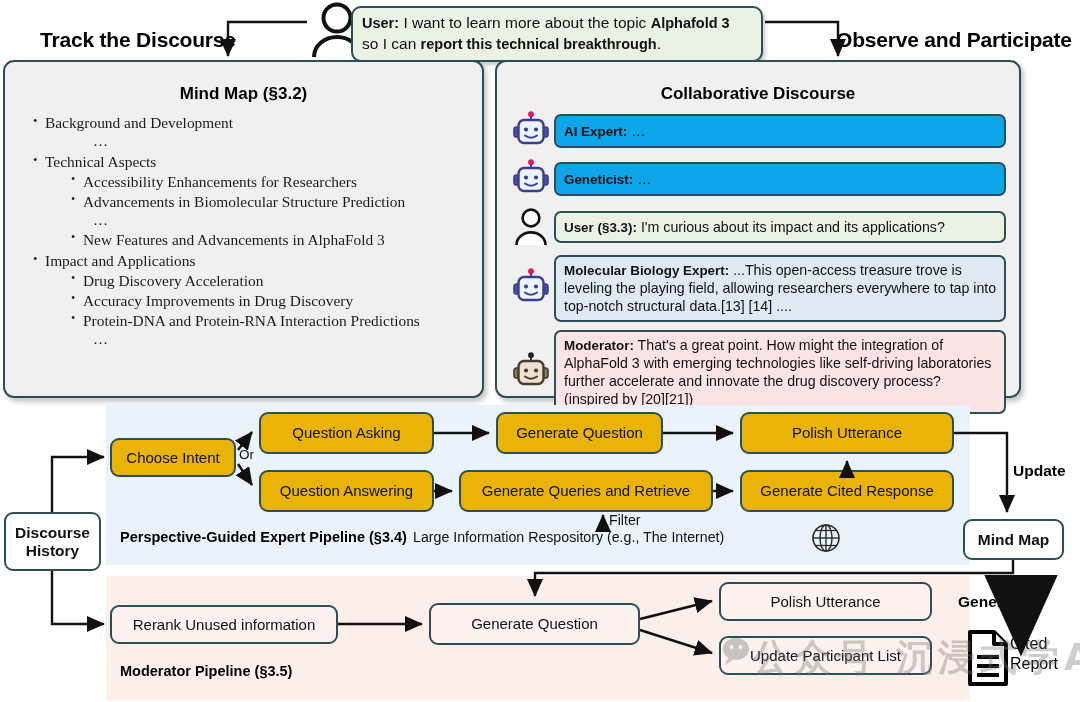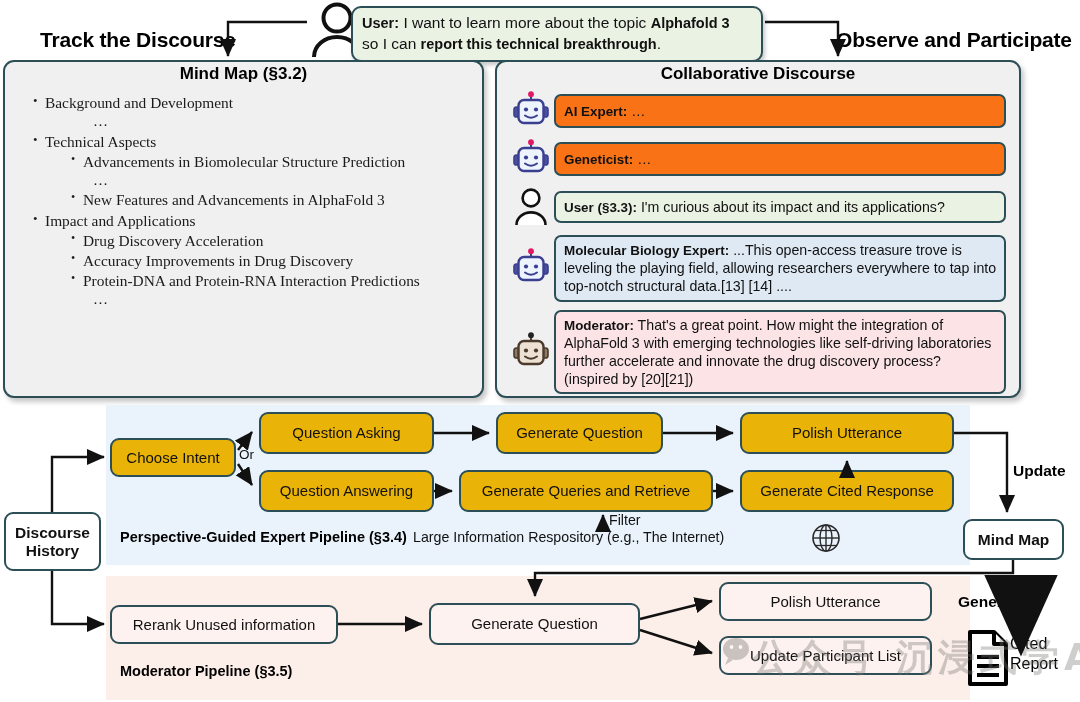--- a/index.html
+++ b/index.html
@@ -29,36 +29,36 @@
 
   
   .panel{
     box-sizing:border-box;
     border:2px solid #2c4f57;border-radius:11px;
     background:#f0f0f0;
     box-shadow:3px 4px 5px rgba(0,0,0,.22);
   }
   .panel-title{
     text-align:center;font-weight:bold;font-size:17px;color:#000;
-    padding-top:2px;
+    padding-top:22px;
   }
 
   
   .mm-list{font-family:"Liberation Serif",serif;font-size:15.4px;color:#1a1a1a;}
   .mm-l1{padding-left:14px;position:relative;margin-top:3px;}
   .mm-l1:before{content:"\2022";position:absolute;left:2px;top:-1px;font-size:13px;}
   .mm-l2{padding-left:52px;position:relative;margin-top:2px;}
   .mm-l2:before{content:"\2022";position:absolute;left:40px;top:-1px;font-size:12px;}
   .mm-dots{font-size:15px;letter-spacing:2px;}
 
   
   .msg{
     box-sizing:border-box;
     border:2px solid #2c4f57;border-radius:7px;
-    background:#f97316;
+    background:#0ea5e9;
     font-family:"Liberation Serif",serif;
     font-size:14.2px;line-height:1.28;
     padding:4px 7px 4px 8px;
   }
   .msg b{font-family:"Liberation Sans",sans-serif;font-size:13.4px;}
   .msg.green{background:#e9f2e3;}
   .msg.blue{background:#dfe9f4;}
   .msg.pink{background:#fbe3e6;}
 
   
@@ -111,20 +111,21 @@
     <div><b>User:</b><span class="serif"> I want to learn more about the topic </span><b>Alphafold 3</b></div>
     <div><span class="serif">so I can </span><b>report this technical breakthrough</b><span class="serif">.</span></div>
   </div>
 
   <div class="abs panel" style="left:3px;top:60px;width:481px;height:338px;">
     <div class="panel-title">Mind Map (§3.2)</div>
     <div class="mm-list" id="mm-list" style="margin:10px 12px 0 26px;">
         <div class="mm-l1">Background and Development</div>
         <div class="mm-dots" style="padding-left: 62px; margin-top: 1px; margin-bottom: 1px;">…</div>
         <div class="mm-l1">Technical Aspects</div>
+        <div class="mm-l2">Accessibility Enhancements for Researchers</div>
         <div class="mm-l2">Advancements in Biomolecular Structure Prediction</div>
         <div class="mm-dots" style="padding-left: 62px; margin-top: 1px; margin-bottom: 1px;">…</div>
         <div class="mm-l2">New Features and Advancements in AlphaFold 3</div>
         <div class="mm-l1">Impact and Applications</div>
         <div class="mm-l2">Drug Discovery Acceleration</div>
         <div class="mm-l2">Accuracy Improvements in Drug Discovery</div>
         <div class="mm-l2">Protein-DNA and Protein-RNA Interaction Predictions</div>
         <div class="mm-dots" style="padding-left: 62px; margin-top: 1px; margin-bottom: 1px;">…</div>
       </div>
   </div>

